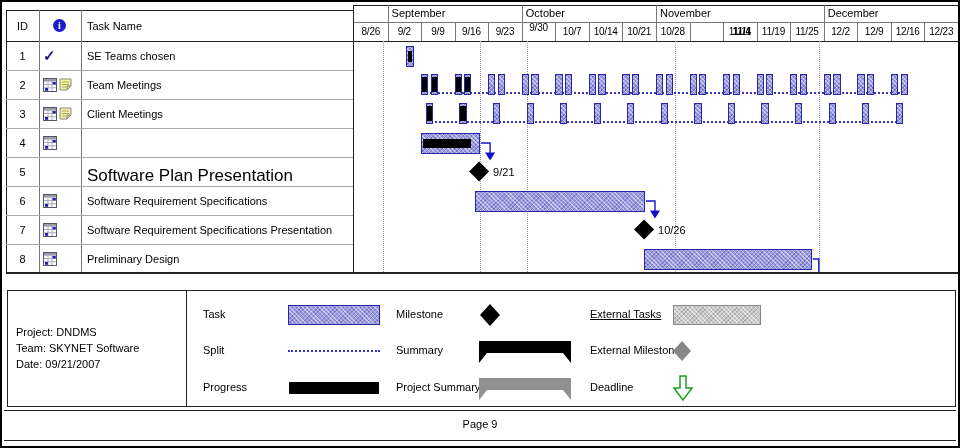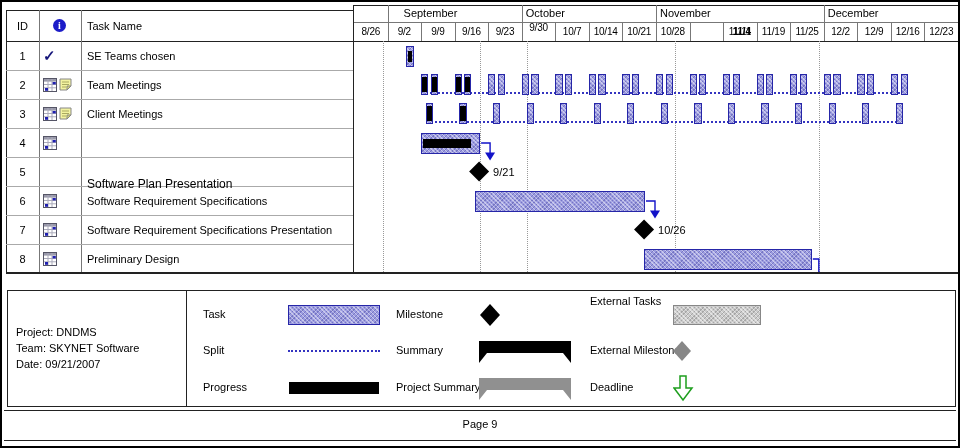--- a/index.html
+++ b/index.html
@@ -54,21 +54,21 @@
       <div class="line " style="position: absolute; left: 79px; top: 8px; width: 1px; height: 262px;"></div>
       <div class="line soft" style="position: absolute; left: 4px; top: 68px; width: 347px; height: 1px;"></div>
       <div class="line soft" style="position: absolute; left: 4px; top: 97px; width: 347px; height: 1px;"></div>
       <div class="line soft" style="position: absolute; left: 4px; top: 126px; width: 347px; height: 1px;"></div>
       <div class="line soft" style="position: absolute; left: 4px; top: 155px; width: 347px; height: 1px;"></div>
       <div class="line soft" style="position: absolute; left: 4px; top: 184px; width: 347px; height: 1px;"></div>
       <div class="line soft" style="position: absolute; left: 4px; top: 213px; width: 347px; height: 1px;"></div>
       <div class="line soft" style="position: absolute; left: 4px; top: 242px; width: 347px; height: 1px;"></div>
       <div class="txt" style="position: absolute; left: 356px; top: 5px;"></div>
       <div class="line " style="position: absolute; left: 385.558px; top: 3px; width: 1px; height: 17px;"></div>
-      <div class="txt" style="position: absolute; left: 389.558px; top: 5px; margin-left: 12px;">September</div>
+      <div class="txt" style="position: absolute; left: 389.558px; top: 5px;">September</div>
       <div class="line " style="position: absolute; left: 519.79px; top: 3px; width: 1px; height: 17px;"></div>
       <div class="txt" style="position: absolute; left: 523.79px; top: 5px;">October</div>
       <div class="line " style="position: absolute; left: 654.022px; top: 3px; width: 1px; height: 17px;"></div>
       <div class="txt" style="position: absolute; left: 658.022px; top: 5px;">November</div>
       <div class="line " style="position: absolute; left: 821.812px; top: 3px; width: 1px; height: 17px;"></div>
       <div class="txt" style="position: absolute; left: 825.812px; top: 5px;">December</div>
       <div class="tick" style="position: absolute; left: 352px; top: 24px; width: 33.558px;">8/26</div>
       <div class="line " style="position: absolute; left: 385.558px; top: 20px; width: 1px; height: 19px;"></div>
       <div class="tick" style="position: absolute; left: 385.558px; top: 24px; width: 33.558px;">9/2</div>
       <div class="line " style="position: absolute; left: 419.116px; top: 20px; width: 1px; height: 19px;"></div>
@@ -154,21 +154,21 @@
             <rect x="1" y="1" width="12" height="2.6" fill="#99a"></rect>
             <path d="M5 1V13 M9 1V13 M1 6.5H13 M1 9.8H13" stroke="#aab" stroke-width="1" fill="none"></path>
             <rect x="9.6" y="4" width="3.2" height="2.4" fill="#2020b0"></rect>
             <rect x="2" y="10" width="3" height="2.8" fill="#2020b0"></rect>
           </svg>
         </div>
       </div>
       <div style="position: absolute; left: 4px; top: 155px; width: 347px; height: 29px;">
         <div style="position: absolute; left: 0px; top: 0px; width: 33px; height: 29px; display: flex; align-items: center; justify-content: center; font-size: 11px;">5</div>
         <div style="position: absolute; left: 37px; top: 0px; height: 29px; display: flex; align-items: center; gap: 2px;"></div>
-        <div style="position: absolute; left: 81px; top: 12px; height: 29px; display: flex; align-items: center; font-size: 12px;">Software Plan Presentation</div>
+        <div style="position: absolute; left: 81px; top: 4px; height: 29px; display: flex; align-items: center; font-size: 17px;">Software Plan Presentation</div>
       </div>
       <div style="position: absolute; left: 4px; top: 184px; width: 347px; height: 29px;">
         <div style="position: absolute; left: 0px; top: 0px; width: 33px; height: 29px; display: flex; align-items: center; justify-content: center; font-size: 11px;">6</div>
         <div style="position: absolute; left: 37px; top: 0px; height: 29px; display: flex; align-items: center; gap: 2px;">
           <svg width="14" height="14">
             <rect x="0.5" y="0.5" width="13" height="13" fill="#fff" stroke="#556"></rect>
             <rect x="1" y="1" width="12" height="2.6" fill="#99a"></rect>
             <path d="M5 1V13 M9 1V13 M1 6.5H13 M1 9.8H13" stroke="#aab" stroke-width="1" fill="none"></path>
             <rect x="9.6" y="4" width="3.2" height="2.4" fill="#2020b0"></rect>
             <rect x="2" y="10" width="3" height="2.8" fill="#2020b0"></rect>
@@ -305,21 +305,21 @@
         <polygon points="11,1 21,12 11,23 1,12" fill="#000000"></polygon>
       </svg>
       <div style="position: absolute; left: 388px; top: 53px; font-size: 11px; white-space: nowrap;">Summary</div>
       <svg width="96" height="27" style="position: absolute; left: 469px; top: 47px;">
         <polygon points="2,3 94,3 94,25 86,15 10,15 2,25" fill="#000000"></polygon>
       </svg>
       <div style="position: absolute; left: 388px; top: 90px; font-size: 11px; white-space: nowrap;">Project Summary</div>
       <svg width="96" height="27" style="position: absolute; left: 469px; top: 84px;">
         <polygon points="2,3 94,3 94,25 86,15 10,15 2,25" fill="#909090"></polygon>
       </svg>
-      <div style="position: absolute; left: 582px; top: 4px; font-size: 11px; white-space: nowrap;">External Tasks</div>
+      <div style="position: absolute; left: 582px; top: 17px; font-size: 11px; white-space: nowrap; text-decoration: underline;">External Tasks</div>
       <div class="gray-swatch" style="position: absolute; left: 665px; top: 14px; width: 88px; height: 20px;"></div>
       <div style="position: absolute; left: 582px; top: 53px; font-size: 11px; white-space: nowrap;">External Milestone</div>
       <svg width="22" height="22" style="position: absolute; left: 664px; top: 49px;">
         <polygon points="10,1 19,11 10,21 1,11" fill="#878787"></polygon>
       </svg>
       <div style="position: absolute; left: 582px; top: 90px; font-size: 11px; white-space: nowrap;">Deadline</div>
       <svg width="24" height="30" style="position: absolute; left: 665px; top: 83px;">
         <polygon points="7,2 13,2 13,14 19,14 10,26 1,14 7,14" fill="#fff" stroke="#1e9e1e" stroke-width="1.5"></polygon>
       </svg>
     </div>

